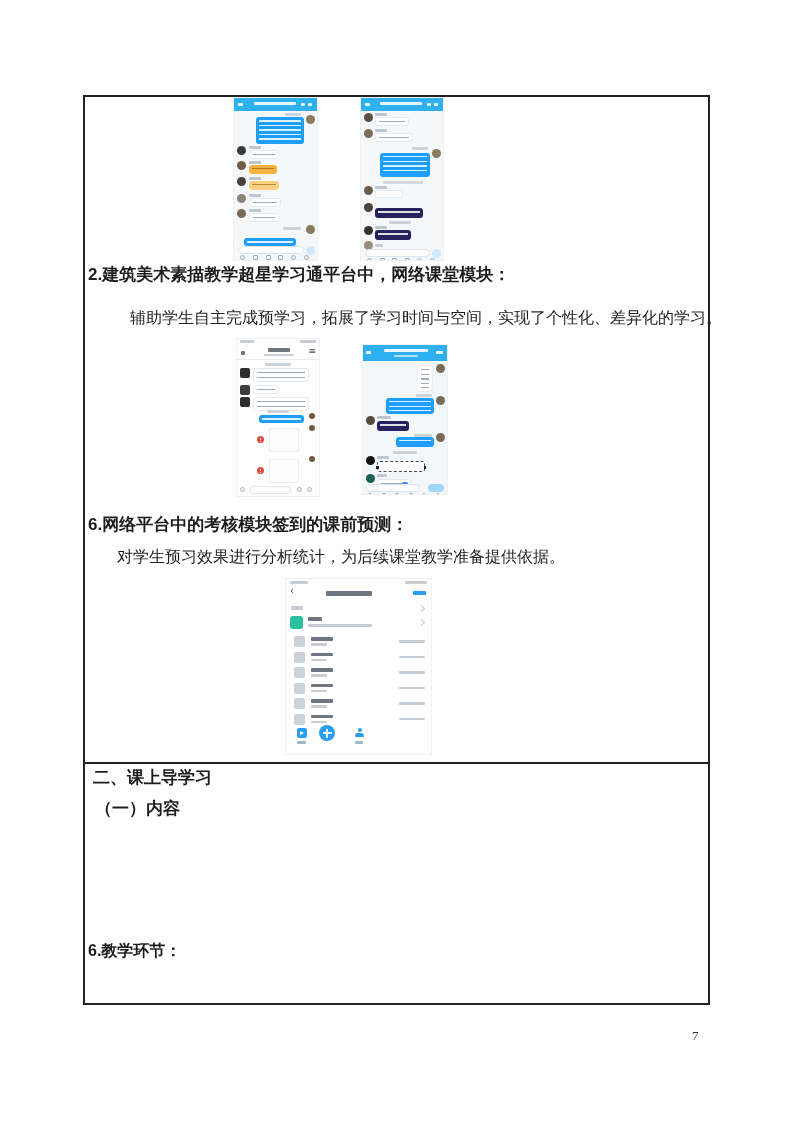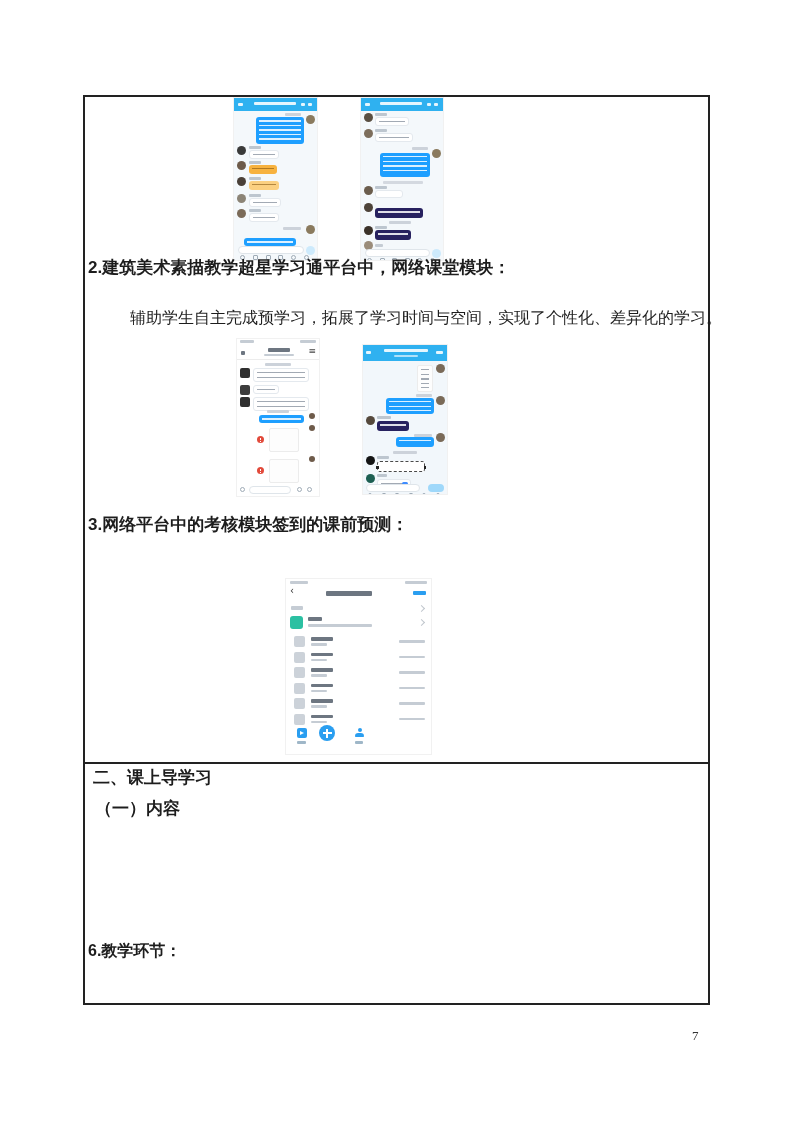--- a/index.html
+++ b/index.html
@@ -148,21 +148,21 @@
     <div class="irow" style="left:6px;right:8px;top:160px">
       <span class="ici icc"></span>
       <span class="ici"></span>
       <span class="ici"></span>
       <span class="ici"></span>
       <span class="ici icc"></span>
       <span class="ici icc"></span>
     </div>
   </div>
 
-  <div class="h-bold" style="left:88px;top:258px">2.建筑美术素描教学超星学习通平台中，网络课堂模块：</div>
+  <div class="h-bold" style="left:88px;top:265px">2.建筑美术素描教学超星学习通平台中，网络课堂模块：</div>
   <div class="body-text" style="left:130px;top:307px">辅助学生自主完成预学习，拓展了学习时间与空间，实现了个性化、差异化的学习。</div>
 
   <div class="ph" style="left:236px;top:338px;width:84px;height:159px;background:#fff">
     <span class="gb" style="left:3px;top:1px;width:14px"></span>
     <span class="gb" style="right:3px;top:1px;width:16px"></span>
     <div style="position:absolute;left:0;right:0;top:6px;height:14px;background:#fff;border-bottom:1px solid #ececec">
       <span class="db" style="left:4px;top:6px;width:4px"></span>
       <span class="db" style="left:31px;top:3px;width:22px;height:4px"></span>
       <span class="gb" style="left:27px;top:9px;width:30px;height:2px"></span>
       <span class="glyph" style="right:3px;top:1px;font-size:9px">≡</span>
@@ -221,21 +221,22 @@
     <div class="irow" style="left:5px;right:7px;top:148px">
       <span class="ici icc" style="width:4px;height:4px"></span>
       <span class="ici" style="width:4px;height:4px"></span>
       <span class="ici" style="width:4px;height:4px"></span>
       <span class="ici" style="width:4px;height:4px"></span>
       <span class="ici icc" style="width:4px;height:4px"></span>
       <span class="ici icc" style="width:4px;height:4px"></span>
     </div>
   </div>
 
-  <div class="h-bold" style="left:88px;top:515px">3.网络平台中的考核模块签到的课前预测：</div>
+  <div class="h-bold" style="left:88px;top:515px">6.网络平台中的考核模块签到的课前预测：</div>
+  <div class="body-text" style="left:117px;top:546px">对学生预习效果进行分析统计，为后续课堂教学准备提供依据。</div>
 
   <div class="ph" style="left:285px;top:578px;width:147px;height:177px;background:#fff">
     <span class="gb" style="left:4px;top:2px;width:18px"></span>
     <span class="gb" style="right:4px;top:2px;width:22px"></span>
     <span class="glyph" style="left:4px;top:6px;font-size:10px;color:#333">‹</span>
     <span class="db" style="left:40px;top:12px;width:46px;height:5px"></span>
     <span style="position:absolute;right:5px;top:12px;width:13px;height:4px;border-radius:1px;background:#2a9ef0"></span>
     <span class="gb" style="left:5px;top:27px;width:12px;height:3.5px"></span>
     <span class="chev" style="right:7px;top:27px"></span>
     <span class="teal" style="left:4px;top:37px;width:13px;height:13px"></span>

